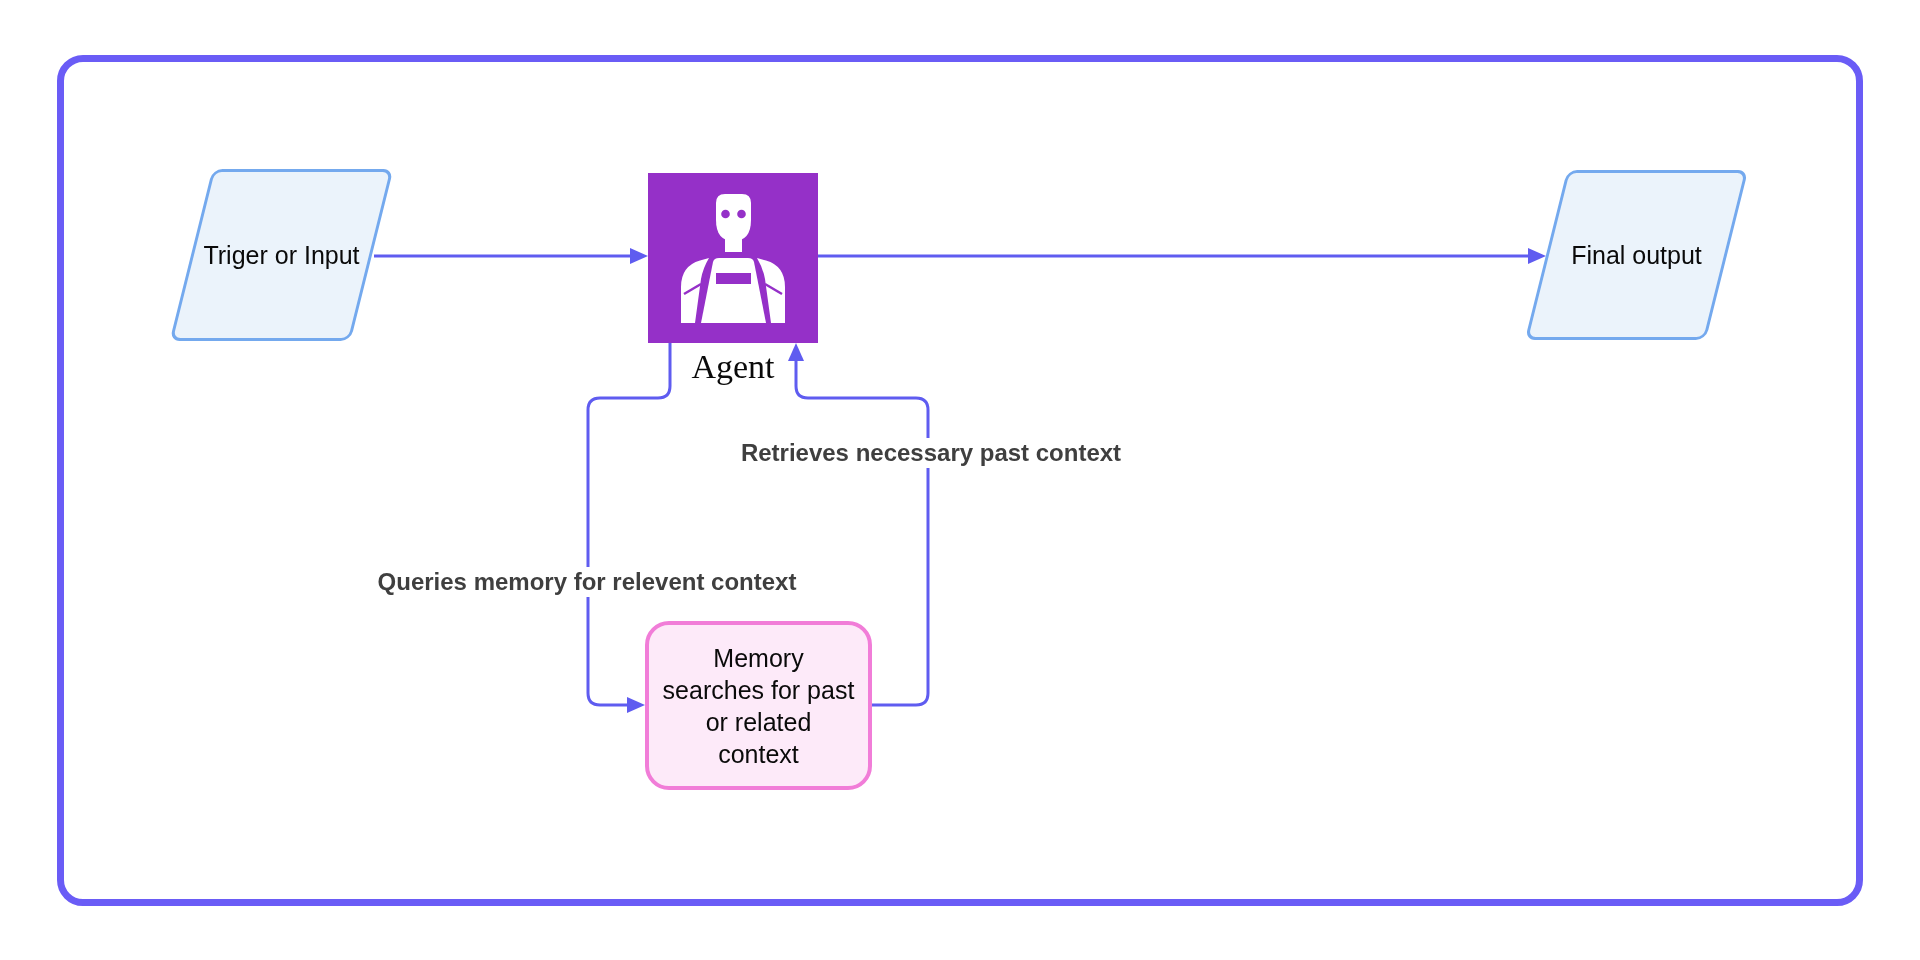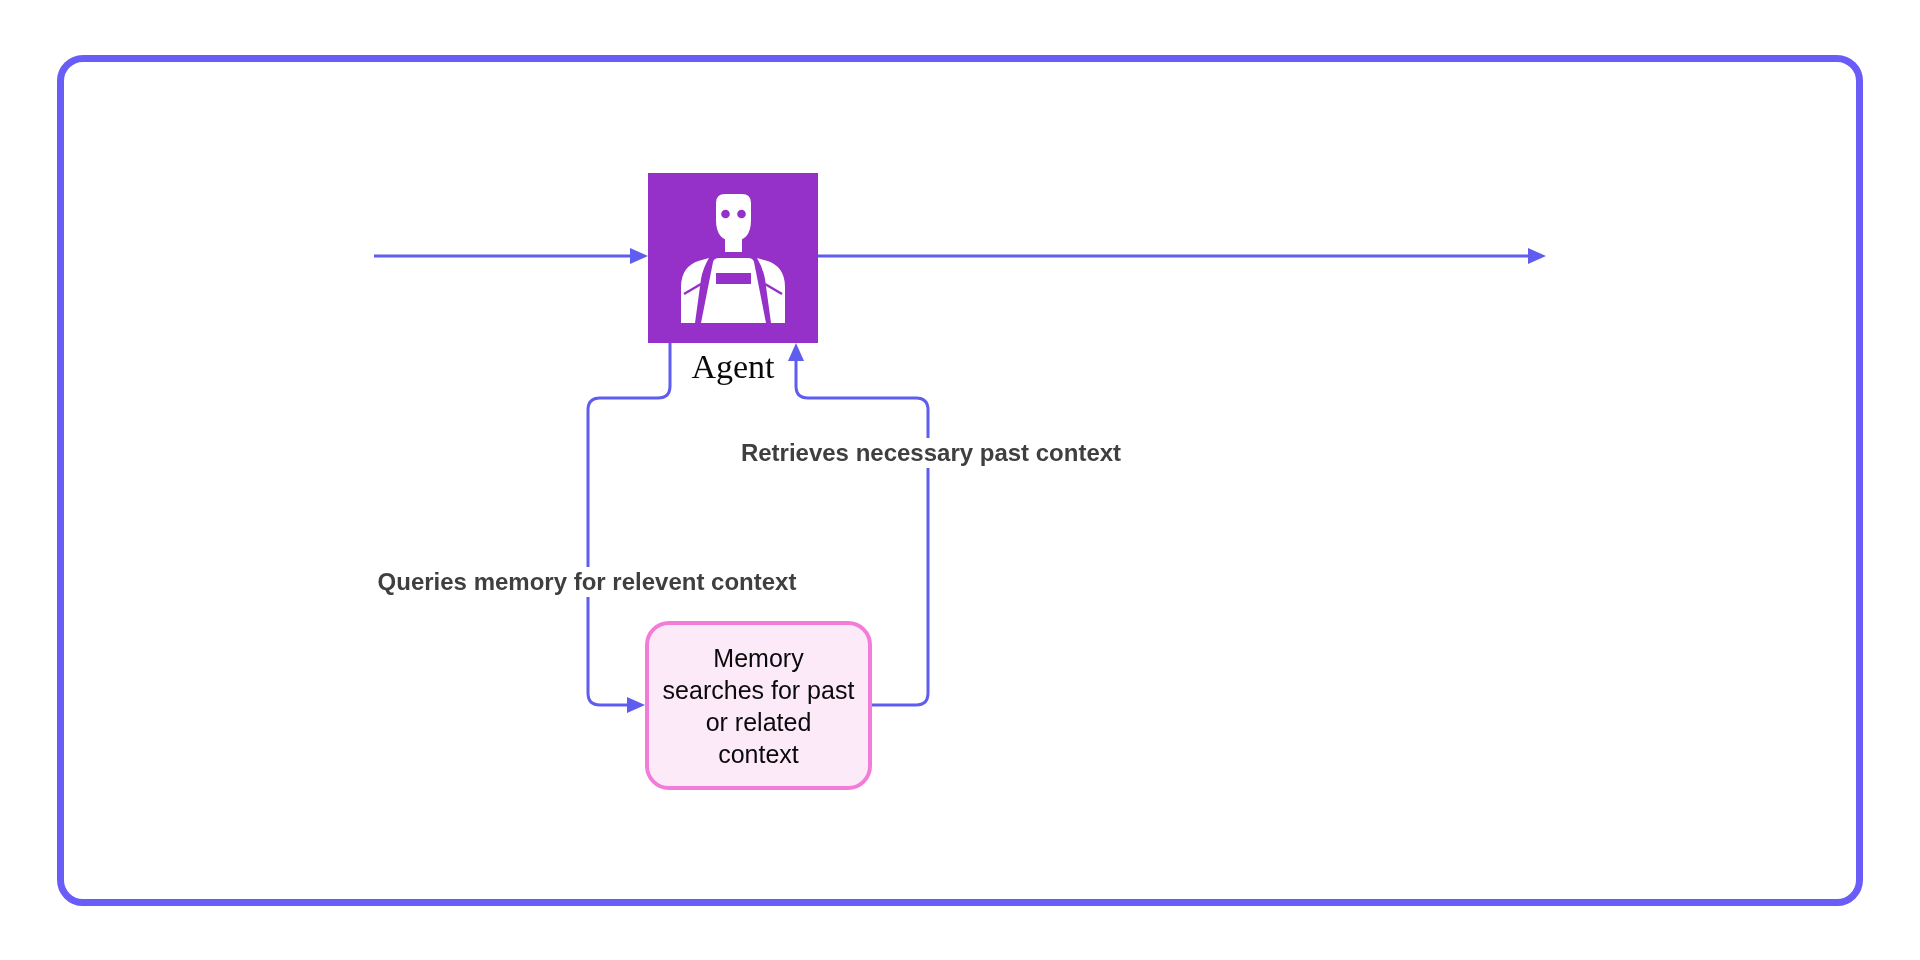--- a/index.html
+++ b/index.html
@@ -115,20 +115,24 @@
     <path class="edge-path" d="M 818 256 L 1528 256"></path>
     <polygon class="arrowhead" points="1546,256 1528,248 1528,264"></polygon>
 
     <path class="edge-path" d="M 670 343 L 670 386 Q 670 398 658 398 L 600 398 Q 588 398 588 410 L 588 693 Q 588 705 600 705 L 627 705"></path>
     <polygon class="arrowhead" points="645,705 627,697 627,713"></polygon>
 
     <path class="edge-path" d="M 872 705 L 916 705 Q 928 705 928 693 L 928 410 Q 928 398 916 398 L 808 398 Q 796 398 796 386 L 796 361"></path>
     <polygon class="arrowhead" points="796,343 788,361 804,361"></polygon>
   </svg>
 
+  <div class="node para-node" style="left:191px; top:169px; height:172px;">
+    <div class="para-shape"></div>
+    <div class="node-label-center">Triger or Input</div>
+  </div>
 
   <div class="node agent-node">
     <svg width="170" height="170" viewBox="0 0 170 170" xmlns="http://www.w3.org/2000/svg">
       <path class="robot-white" d="M 77 21 h 17 q 9 0 9 9 v 17 q 0 21 -17.5 21 q -17.5 0 -17.5 -21 v -17 q 0 -9 9 -9 z"></path>
       <circle class="robot-accent" cx="77.5" cy="41" r="4.3"></circle>
       <circle class="robot-accent" cx="93.5" cy="41" r="4.3"></circle>
       <rect class="robot-white" x="77" y="64" width="17" height="15"></rect>
       <line class="robot-seam" x1="75" y1="80.5" x2="96" y2="80.5" stroke-dasharray="2 2"></line>
       <path class="robot-white" d="M 53 150 L 65 89 Q 66 85 71 85 L 100 85 Q 105 85 106 89 L 118 150 Z"></path>
       <rect class="robot-accent" x="68" y="100" width="35" height="11"></rect>
@@ -138,17 +142,21 @@
       <line class="robot-seam" x1="134" y1="121" x2="117" y2="111"></line>
     </svg>
   </div>
   <div class="agent-caption">Agent</div>
 
   <div class="node memory-node">Memory
 searches for past
 or related
 context</div>
 
+  <div class="node para-node" style="left:1546px; top:170px; height:170px;">
+    <div class="para-shape"></div>
+    <div class="node-label-center">Final output</div>
+  </div>
 
   <div class="edge-label" style="left:587px; top:582px;">Queries memory for relevent context</div>
   <div class="edge-label" style="left:931px; top:453px;text-align:center;">Retrieves necessary past context</div>
 
 </div>
 
 </body></html>

